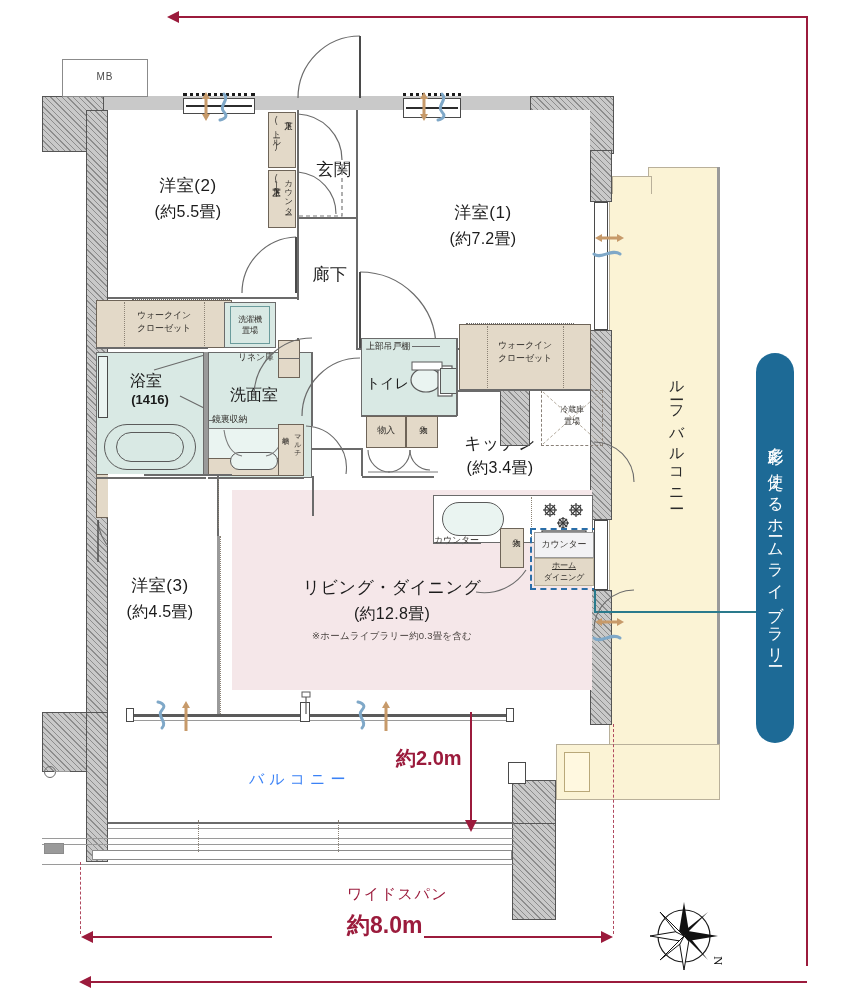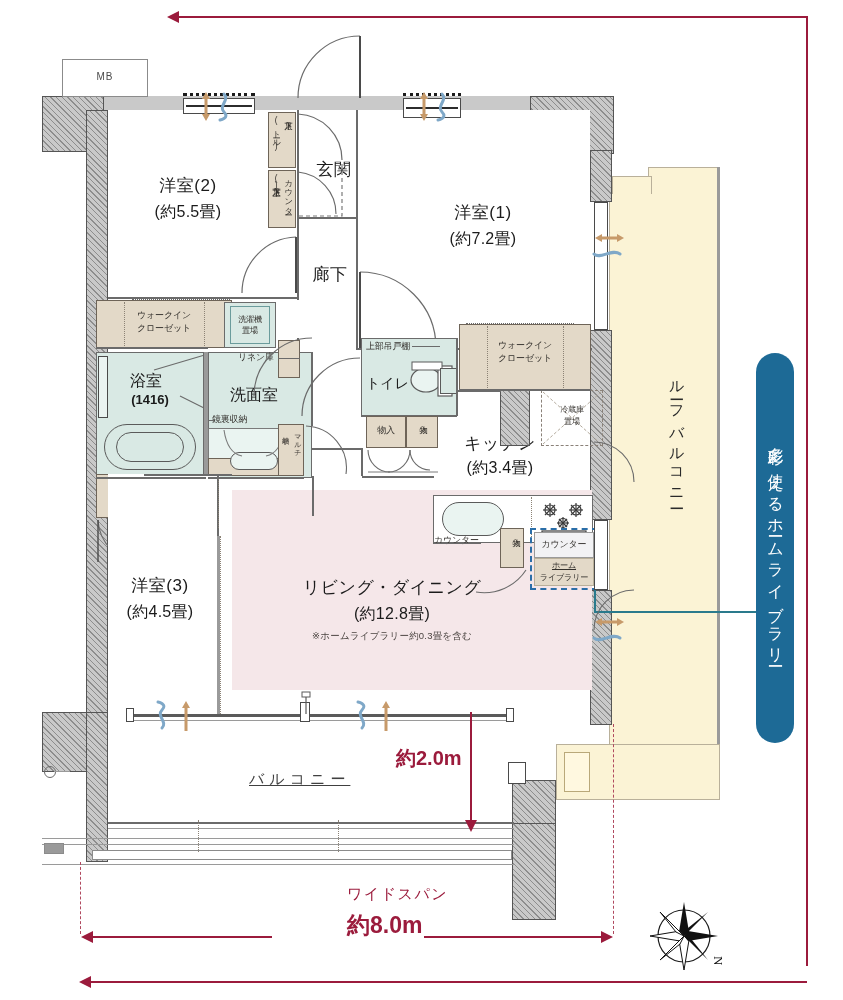--- a/index.html
+++ b/index.html
@@ -371,21 +371,21 @@
   <div class="lbl vtext tiny9" style="left:511px;top:532px;">物入</div>
   <svg class="abs" style="left:470px;top:568px;" width="58" height="26" viewBox="0 0 58 26">
     <path d="M56 2 A50 50 0 0 1 6 24" stroke="#6b6b6b" stroke-width="1.1" fill="none"></path>
   </svg>
 
   <div class="dashbox" style="left:530px;top:528px;width:68px;height:62px;"></div>
   <div class="room" style="left:534px;top:532px;width:60px;height:26px;border-color:#9a9a9a;background:#f2f2f4;"></div>
   <div class="lbl c tiny" style="left:564px;top:539px;">カウンター</div>
   <div class="fill-beige" style="left:534px;top:558px;width:60px;height:28px;border-color:#b9b09a;"></div>
   <div class="lbl c tiny9" style="left:564px;top:561px;text-decoration:underline;">ホーム</div>
-  <div class="lbl c tiny9" style="left:564px;top:573px;">ライブラリー</div>
+  <div class="lbl c tiny9" style="left:564px;top:573px;">ダイニング</div>
 
   <div class="conn" style="left:594px;top:590px;width:1.5px;height:22px;"></div>
   <div class="conn" style="left:594px;top:611px;width:162px;height:1.5px;"></div>
 
   <div class="win" style="left:594px;top:520px;width:14px;height:70px;"></div>
   <svg class="abs" style="left:588px;top:612px;" width="40" height="46" viewBox="0 0 40 46">
     <path d="M36 10 L29 14 L29 11.5 L14 11.5 L14 14 L7 10 L14 6 L14 8.5 L29 8.5 L29 6 Z" fill="#c79a6a"></path>
     <path d="M6 26 C12 32, 24 20, 32 26" stroke="#7fa8c8" stroke-width="3" fill="none" stroke-linecap="round"></path>
   </svg>
   <svg class="abs" style="left:592px;top:440px;" width="44" height="44" viewBox="0 0 44 44">
@@ -407,21 +407,21 @@
   </svg>
   <svg class="abs" style="left:352px;top:698px;" width="56" height="36" viewBox="0 0 56 36">
     <path d="M10 30 C16 24, 4 18, 10 12 C16 6, 6 4, 6 4" stroke="#7fa8c8" stroke-width="3" fill="none" stroke-linecap="round"></path>
     <path d="M34 3 L38 10 L35.5 10 L35.5 33 L32.5 33 L32.5 10 L30 10 Z" fill="#c79a6a"></path>
   </svg>
   <svg class="abs" style="left:296px;top:690px;" width="20" height="26" viewBox="0 0 20 26">
     <rect x="6" y="2" width="8" height="5" fill="#fff" stroke="#5a5a5a" stroke-width="1"></rect>
     <line x1="10" y1="7" x2="10" y2="24" stroke="#5a5a5a" stroke-width="1.2"></line>
   </svg>
 
-  <div class="lbl" style="left:249px;top:770px;font-size:15px;letter-spacing:5px;color:#404040;text-decoration:underline;">バルコニー</div>
+  <div class="lbl" style="left:249px;top:770px;font-size:15px;letter-spacing:5px;color:#3b82f6;">バルコニー</div>
 
   <div class="win" style="left:508px;top:762px;width:18px;height:22px;"></div>
   <div class="fill-cream" style="left:556px;top:744px;width:164px;height:56px;"></div>
   <div class="room" style="left:564px;top:752px;width:26px;height:40px;border-color:#b9a87a;background:#fff8e0;"></div>
 
   <div class="dim-line" style="left:470px;top:712px;width:1.5px;height:110px;"></div>
   <div class="arrowD" style="left:465px;top:820px;"></div>
   <div class="dim-txt-big" style="left:396px;top:748px;font-size:20px;line-height:1;">約2.0m</div>
 
   <div class="dim-dash" style="left:80px;top:862px;height:72px;"></div>

